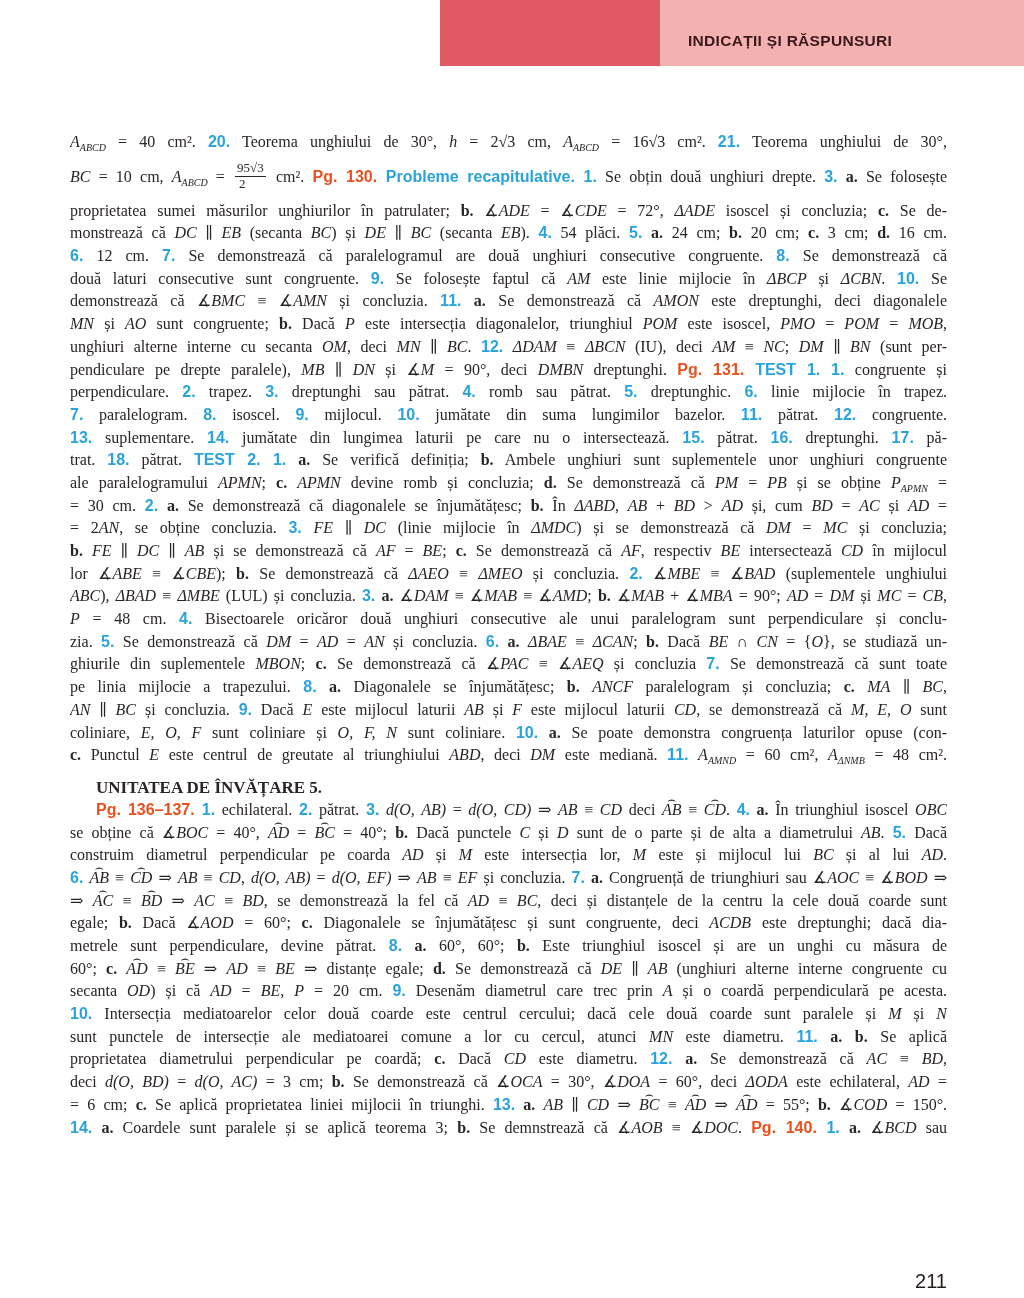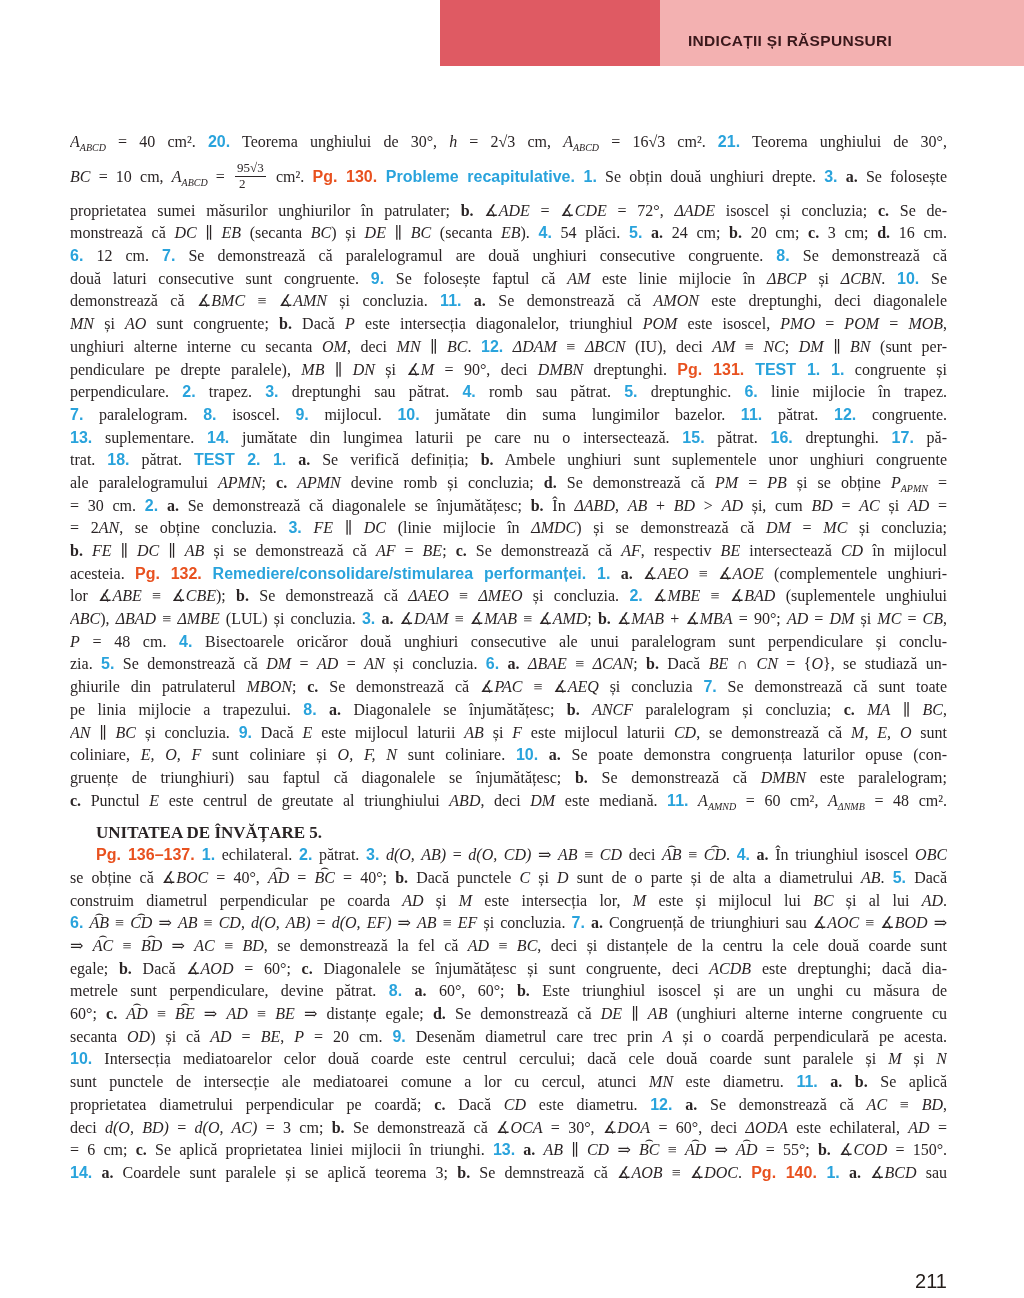--- a/index.html
+++ b/index.html
@@ -60,30 +60,28 @@
     <div class="line"><span>unghiuri alterne interne cu secanta </span><span class="it">OM</span><span>, deci </span><span class="it">MN</span><span> ∥ </span><span class="it">BC</span><span>. </span><span class="num">12.</span><span> </span><span class="it">ΔDAM</span><span> ≡ </span><span class="it">ΔBCN</span><span> (IU), deci </span><span class="it">AM</span><span> ≡ </span><span class="it">NC</span><span>; </span><span class="it">DM</span><span> ∥ </span><span class="it">BN</span><span> (sunt per-</span></div>
     <div class="line"><span>pendiculare pe drepte paralele), </span><span class="it">MB</span><span> ∥ </span><span class="it">DN</span><span> și </span><span class="it">∡M</span><span> = 90°, deci </span><span class="it">DMBN</span><span> dreptunghi. </span><span class="pg">Pg. 131.</span><span class="num">  TEST 1. 1.</span><span> congruente și</span></div>
     <div class="line"><span>perpendiculare. </span><span class="num">2.</span><span> trapez. </span><span class="num">3.</span><span> dreptunghi sau pătrat. </span><span class="num">4.</span><span> romb sau pătrat. </span><span class="num">5.</span><span> dreptunghic. </span><span class="num">6.</span><span> linie mijlocie în trapez.</span></div>
     <div class="line"><span class="num">7.</span><span> paralelogram. </span><span class="num">8.</span><span> isoscel. </span><span class="num">9.</span><span> mijlocul. </span><span class="num">10.</span><span> jumătate din suma lungimilor bazelor. </span><span class="num">11.</span><span> pătrat. </span><span class="num">12.</span><span> congruente.</span></div>
     <div class="line"><span class="num">13.</span><span> suplementare. </span><span class="num">14.</span><span> jumătate din lungimea laturii pe care nu o intersectează. </span><span class="num">15.</span><span> pătrat. </span><span class="num">16.</span><span> dreptunghi. </span><span class="num">17.</span><span> pă-</span></div>
     <div class="line"><span>trat. </span><span class="num">18.</span><span> pătrat. </span><span class="num">TEST 2. 1.</span><span class="bd"> a.</span><span> Se verifică definiția; </span><span class="bd">b.</span><span> Ambele unghiuri sunt suplementele unor unghiuri congruente</span></div>
     <div class="line"><span>ale paralelogramului </span><span class="it">APMN</span><span>; </span><span class="bd">c.</span><span> </span><span class="it">APMN</span><span> devine romb și concluzia; </span><span class="bd">d.</span><span> Se demonstrează că </span><span class="it">PM</span><span> = </span><span class="it">PB</span><span> și se obține </span><span class="it">P</span><span class="sb">APMN</span><span> =</span></div>
     <div class="line"><span>= 30 cm. </span><span class="num">2.</span><span class="bd"> a.</span><span> Se demonstrează că diagonalele se înjumătățesc; </span><span class="bd">b.</span><span> În </span><span class="it">ΔABD</span><span>, </span><span class="it">AB</span><span> + </span><span class="it">BD</span><span> &gt; </span><span class="it">AD</span><span> și, cum </span><span class="it">BD</span><span> = </span><span class="it">AC</span><span> și </span><span class="it">AD</span><span> =</span></div>
     <div class="line"><span>= 2</span><span class="it">AN</span><span>, se obține concluzia. </span><span class="num">3.</span><span> </span><span class="it">FE</span><span> ∥ </span><span class="it">DC</span><span> (linie mijlocie în </span><span class="it">ΔMDC</span><span>) și se demonstrează că </span><span class="it">DM</span><span> = </span><span class="it">MC</span><span> și concluzia;</span></div>
     <div class="line"><span class="bd">b.</span><span> </span><span class="it">FE</span><span> ∥ </span><span class="it">DC</span><span> ∥ </span><span class="it">AB</span><span> și se demonstrează că </span><span class="it">AF</span><span> = </span><span class="it">BE</span><span>; </span><span class="bd">c.</span><span> Se demonstrează că </span><span class="it">AF</span><span>, respectiv </span><span class="it">BE</span><span> intersectează </span><span class="it">CD</span><span> în mijlocul</span></div>
-    <div class="line"><span>acesteia. </span><span class="pg">Pg. 132.</span><span class="num"> Remediere/consolidare/stimularea performanței. 1.</span><span class="bd"> a.</span><span> </span><span class="it">∡AEO</span><span> ≡ </span><span class="it">∡AOE</span><span> (complementele unghiuri-</span></div>
     <div class="line"><span>lor </span><span class="it">∡ABE</span><span> ≡ </span><span class="it">∡CBE</span><span>); </span><span class="bd">b.</span><span> Se demonstrează că </span><span class="it">ΔAEO</span><span> ≡ </span><span class="it">ΔMEO</span><span> și concluzia. </span><span class="num">2.</span><span> </span><span class="it">∡MBE</span><span> ≡ </span><span class="it">∡BAD</span><span> (suplementele unghiului</span></div>
     <div class="line"><span class="it">ABC</span><span>), </span><span class="it">ΔBAD</span><span> ≡ </span><span class="it">ΔMBE</span><span> (LUL) și concluzia. </span><span class="num">3.</span><span class="bd"> a.</span><span> </span><span class="it">∡DAM</span><span> ≡ </span><span class="it">∡MAB</span><span> ≡ </span><span class="it">∡AMD</span><span>; </span><span class="bd">b.</span><span> </span><span class="it">∡MAB</span><span> + </span><span class="it">∡MBA</span><span> = 90°; </span><span class="it">AD</span><span> = </span><span class="it">DM</span><span> și </span><span class="it">MC</span><span> = </span><span class="it">CB</span><span>,</span></div>
     <div class="line"><span class="it">P</span><span> = 48 cm. </span><span class="num">4.</span><span> Bisectoarele oricăror două unghiuri consecutive ale unui paralelogram sunt perpendiculare și conclu-</span></div>
     <div class="line"><span>zia. </span><span class="num">5.</span><span> Se demonstrează că </span><span class="it">DM</span><span> = </span><span class="it">AD</span><span> = </span><span class="it">AN</span><span> și concluzia. </span><span class="num">6.</span><span class="bd"> a.</span><span> </span><span class="it">ΔBAE</span><span> ≡ </span><span class="it">ΔCAN</span><span>; </span><span class="bd">b.</span><span> Dacă </span><span class="it">BE</span><span> ∩ </span><span class="it">CN</span><span> = {</span><span class="it">O</span><span>}, se studiază un-</span></div>
-    <div class="line"><span>ghiurile din patrulaterul </span><span class="it">MBON</span><span>; </span><span class="bd">c.</span><span> Se demonstrează că </span><span class="it">∡PAC</span><span> ≡ </span><span class="it">∡AEQ</span><span> și concluzia </span><span class="num">7.</span><span> Se demonstrează că sunt toate</span></div>
+    <div class="line"><span>ghiurile din suplementele </span><span class="it">MBON</span><span>; </span><span class="bd">c.</span><span> Se demonstrează că </span><span class="it">∡PAC</span><span> ≡ </span><span class="it">∡AEQ</span><span> și concluzia </span><span class="num">7.</span><span> Se demonstrează că sunt toate</span></div>
     <div class="line"><span>pe linia mijlocie a trapezului. </span><span class="num">8.</span><span class="bd"> a.</span><span> Diagonalele se înjumătățesc; </span><span class="bd">b.</span><span> </span><span class="it">ANCF</span><span> paralelogram și concluzia; </span><span class="bd">c.</span><span> </span><span class="it">MA</span><span> ∥ </span><span class="it">BC</span><span>,</span></div>
     <div class="line"><span class="it">AN</span><span> ∥ </span><span class="it">BC</span><span> și concluzia. </span><span class="num">9.</span><span> Dacă </span><span class="it">E</span><span> este mijlocul laturii </span><span class="it">AB</span><span> și  </span><span class="it">F</span><span> este mijlocul laturii </span><span class="it">CD</span><span>, se demonstrează că </span><span class="it">M, E, O</span><span> sunt</span></div>
     <div class="line"><span>coliniare, </span><span class="it">E, O, F</span><span> sunt coliniare și </span><span class="it">O, F, N</span><span> sunt coliniare. </span><span class="num">10.</span><span class="bd"> a.</span><span> Se poate demonstra congruența laturilor opuse (con-</span></div>
-    <div class="line"><span>gruențe de triunghiuri) sau faptul că diagonalele se înjumătățesc; </span><span class="bd">b.</span><span> Se demonstrează că </span><span class="it">DMBN</span><span> este paralelogram;</span></div>
     <div class="line"><span class="bd">c.</span><span> Punctul </span><span class="it">E</span><span> este centrul de greutate al triunghiului </span><span class="it">ABD</span><span>, deci </span><span class="it">DM</span><span> este mediană. </span><span class="num">11.</span><span> </span><span class="it">A</span><span class="sb">AMND</span><span> = 60 cm², </span><span class="it">A</span><span class="sb">ΔNMB</span><span> = 48 cm².</span></div>
     <div class="heading">UNITATEA DE ÎNVĂȚARE 5.</div>
     <div class="line ind"><span class="pg">Pg. 136–137.</span><span class="num"> 1.</span><span> echilateral. </span><span class="num">2.</span><span> pătrat. </span><span class="num">3.</span><span> </span><span class="it">d(O, AB)</span><span> = </span><span class="it">d(O, CD)</span><span> ⇒ </span><span class="it">AB</span><span> ≡ </span><span class="it">CD</span><span> deci </span><span class="arc"><span class="mark">⌢</span>AB</span><span> ≡ </span><span class="arc"><span class="mark">⌢</span>CD</span><span>. </span><span class="num">4.</span><span class="bd"> a.</span><span> În triunghiul isoscel </span><span class="it">OBC</span></div>
     <div class="line"><span>se obține că </span><span class="it">∡BOC</span><span> = 40°, </span><span class="arc"><span class="mark">⌢</span>AD</span><span> = </span><span class="arc"><span class="mark">⌢</span>BC</span><span> = 40°; </span><span class="bd">b.</span><span> Dacă punctele </span><span class="it">C</span><span> și </span><span class="it">D</span><span> sunt de o parte și de alta a diametrului </span><span class="it">AB</span><span>.  </span><span class="num">5.</span><span> Dacă</span></div>
     <div class="line"><span>construim diametrul perpendicular pe coarda </span><span class="it">AD</span><span> și </span><span class="it">M</span><span> este intersecția lor, </span><span class="it">M</span><span> este și mijlocul lui </span><span class="it">BC</span><span> și al lui </span><span class="it">AD</span><span>.</span></div>
     <div class="line"><span class="num">6.</span><span> </span><span class="arc"><span class="mark">⌢</span>AB</span><span> ≡ </span><span class="arc"><span class="mark">⌢</span>CD</span><span> ⇒ </span><span class="it">AB</span><span> ≡ </span><span class="it">CD</span><span>, </span><span class="it">d(O, AB)</span><span> = </span><span class="it">d(O, EF)</span><span> ⇒ </span><span class="it">AB</span><span> ≡ </span><span class="it">EF</span><span> și concluzia. </span><span class="num">7.</span><span class="bd"> a.</span><span> Congruență de triunghiuri sau </span><span class="it">∡AOC</span><span> ≡ </span><span class="it">∡BOD</span><span> ⇒</span></div>
     <div class="line"><span>⇒ </span><span class="arc"><span class="mark">⌢</span>AC</span><span> ≡ </span><span class="arc"><span class="mark">⌢</span>BD</span><span> ⇒ </span><span class="it">AC</span><span> ≡ </span><span class="it">BD</span><span>, se demonstrează la fel că </span><span class="it">AD</span><span> ≡ </span><span class="it">BC</span><span>, deci și distanțele de la centru la cele două coarde sunt</span></div>
     <div class="line"><span>egale; </span><span class="bd">b.</span><span> Dacă </span><span class="it">∡AOD</span><span> = 60°; </span><span class="bd">c.</span><span> Diagonalele se înjumătățesc și sunt congruente, deci </span><span class="it">ACDB</span><span> este dreptunghi; dacă dia-</span></div>
     <div class="line"><span>metrele sunt perpendiculare, devine pătrat. </span><span class="num">8.</span><span class="bd"> a.</span><span> 60°, 60°;  </span><span class="bd">b.</span><span> Este triunghiul isoscel și are un unghi cu măsura de</span></div>
     <div class="line"><span>60°; </span><span class="bd">c.</span><span> </span><span class="arc"><span class="mark">⌢</span>AD</span><span> ≡ </span><span class="arc"><span class="mark">⌢</span>BE</span><span> ⇒ </span><span class="it">AD</span><span> ≡ </span><span class="it">BE</span><span> ⇒ distanțe egale; </span><span class="bd">d.</span><span> Se demonstrează că </span><span class="it">DE</span><span> ∥ </span><span class="it">AB</span><span> (unghiuri alterne interne congruente cu</span></div>

